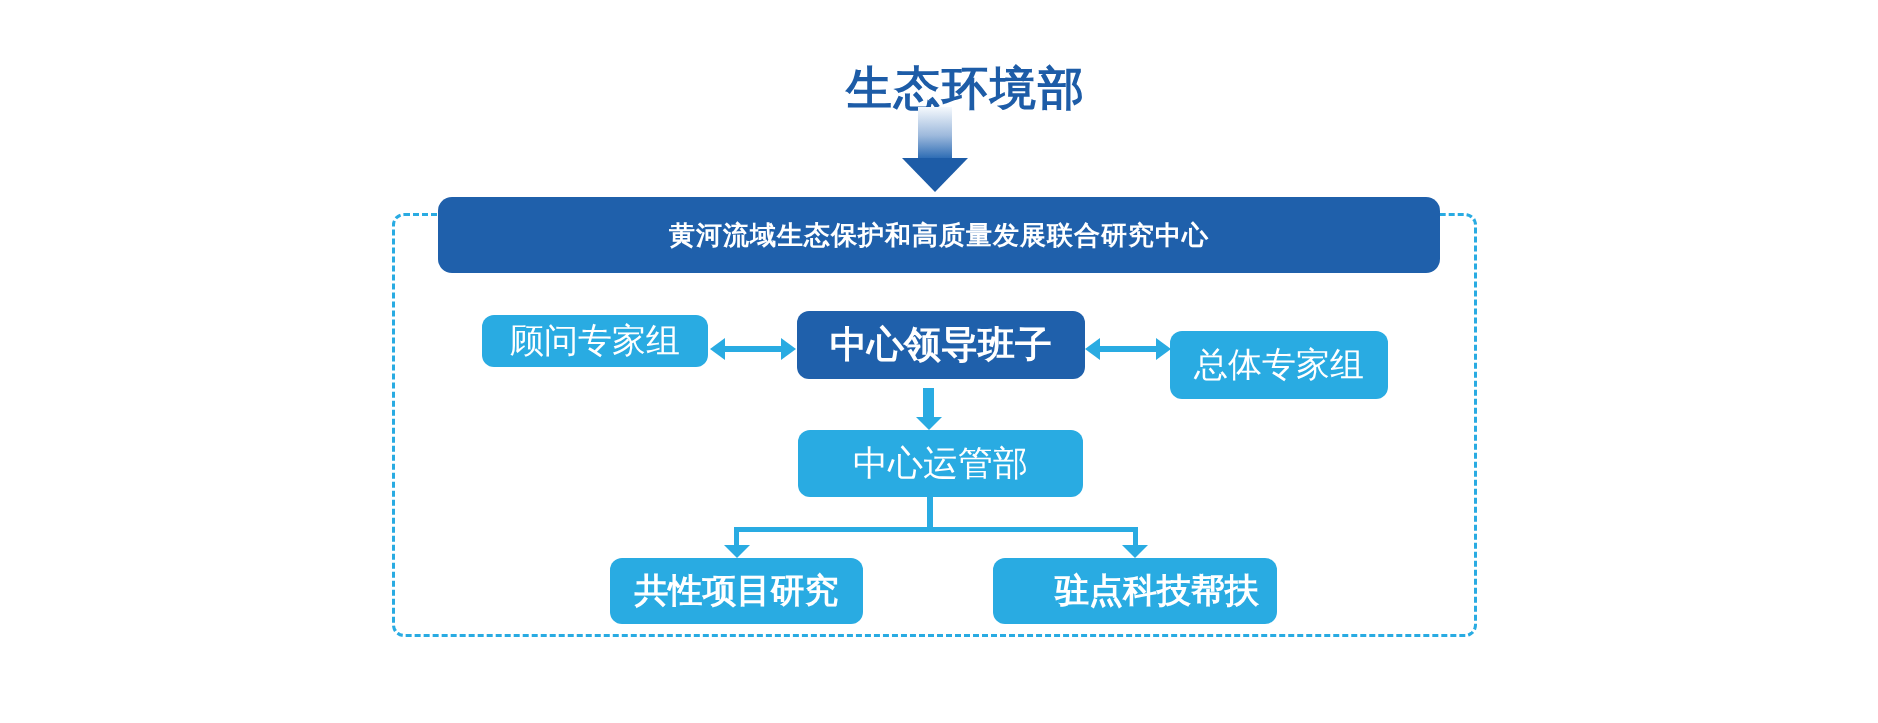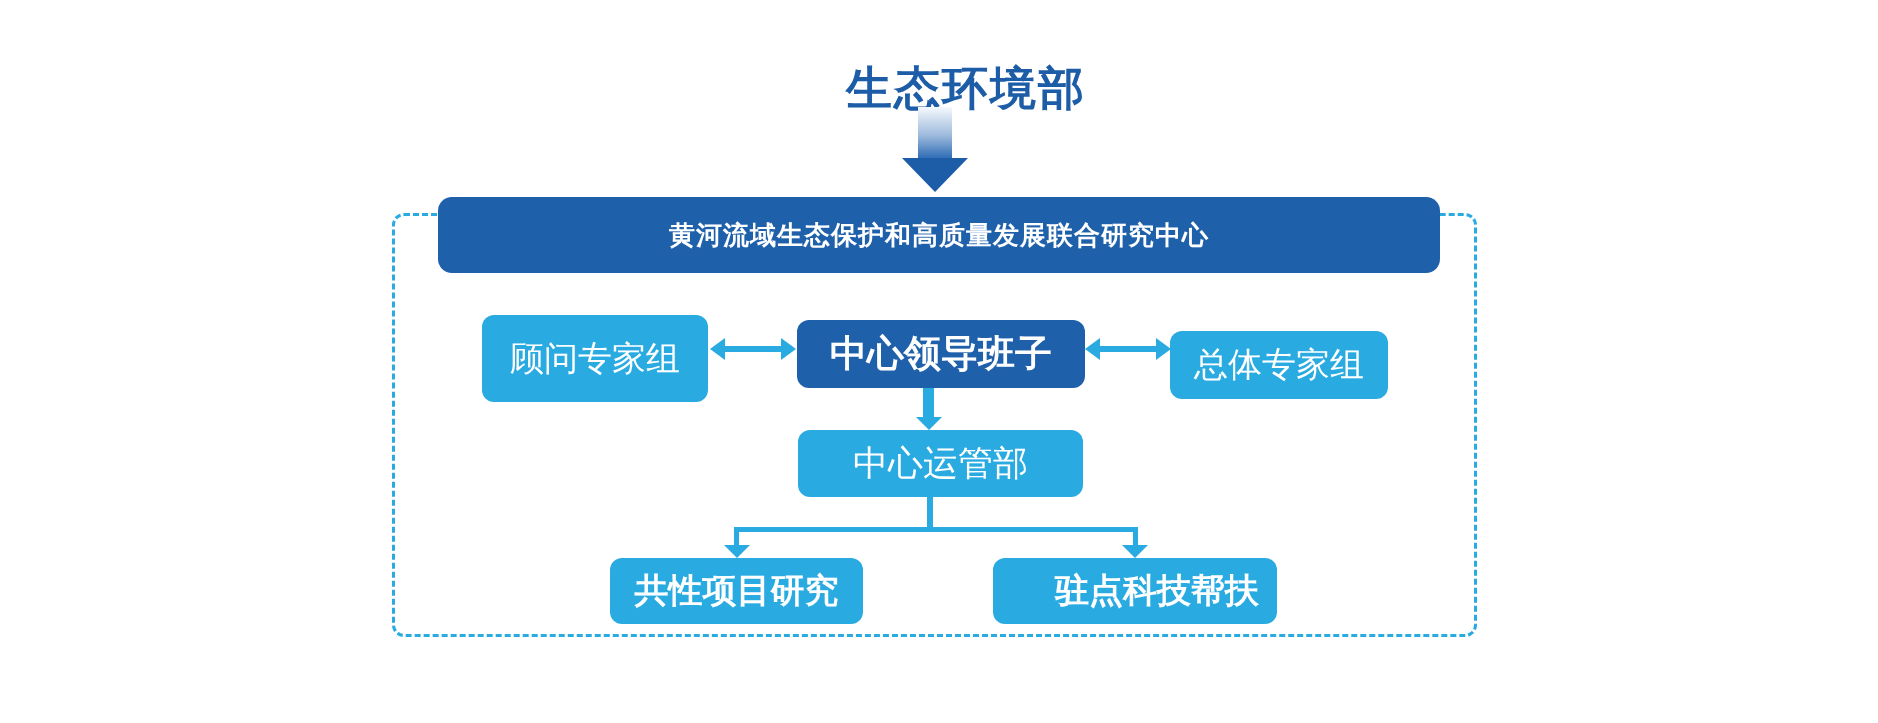--- a/index.html
+++ b/index.html
@@ -39,22 +39,22 @@
     display:flex;align-items:center;justify-content:center;
     color:#ffffff;text-align:center;box-sizing:border-box;
   }
   .dark{background:#1f60ab;}
   .light{background:#29abe2;}
 
   .center-box{
     left:438px;top:197px;width:1002px;height:76px;border-radius:14px;
     font-size:26px;font-weight:bold;letter-spacing:1px;
   }
-  .advisory-box{left:482px;top:315px;width:226px;height:87px;border-radius:12px;font-size:34px;}
-  .leadership-box{left:797px;top:320px;width:288px;height:68px;border-radius:12px;font-size:37px;font-weight:bold;}
+  .advisory-box{left:482px;top:315px;width:226px;height:52px;border-radius:12px;font-size:34px;}
+  .leadership-box{left:797px;top:311px;width:288px;height:68px;border-radius:12px;font-size:37px;font-weight:bold;}
   .overall-box{left:1170px;top:315px;width:218px;height:68px;border-radius:12px;font-size:34px;margin-top:16px;}
   .operations-box{left:790px;top:430px;width:285px;height:67px;border-radius:12px;font-size:35px;margin-left:8px;}
   .research-box{left:610px;top:558px;width:253px;height:66px;border-radius:12px;font-size:34px;font-weight:bold;}
   .assistance-box{left:993px;top:558px;width:284px;height:66px;border-radius:12px;font-size:34px;font-weight:bold;padding-left:44px;}
 
   
   .lb{background:#29abe2;}
   .dbl-line{top:346px;height:6px;}
   .dbl-line.l{left:724px;width:58px;}
   .dbl-line.r{left:1099px;width:58px;}

